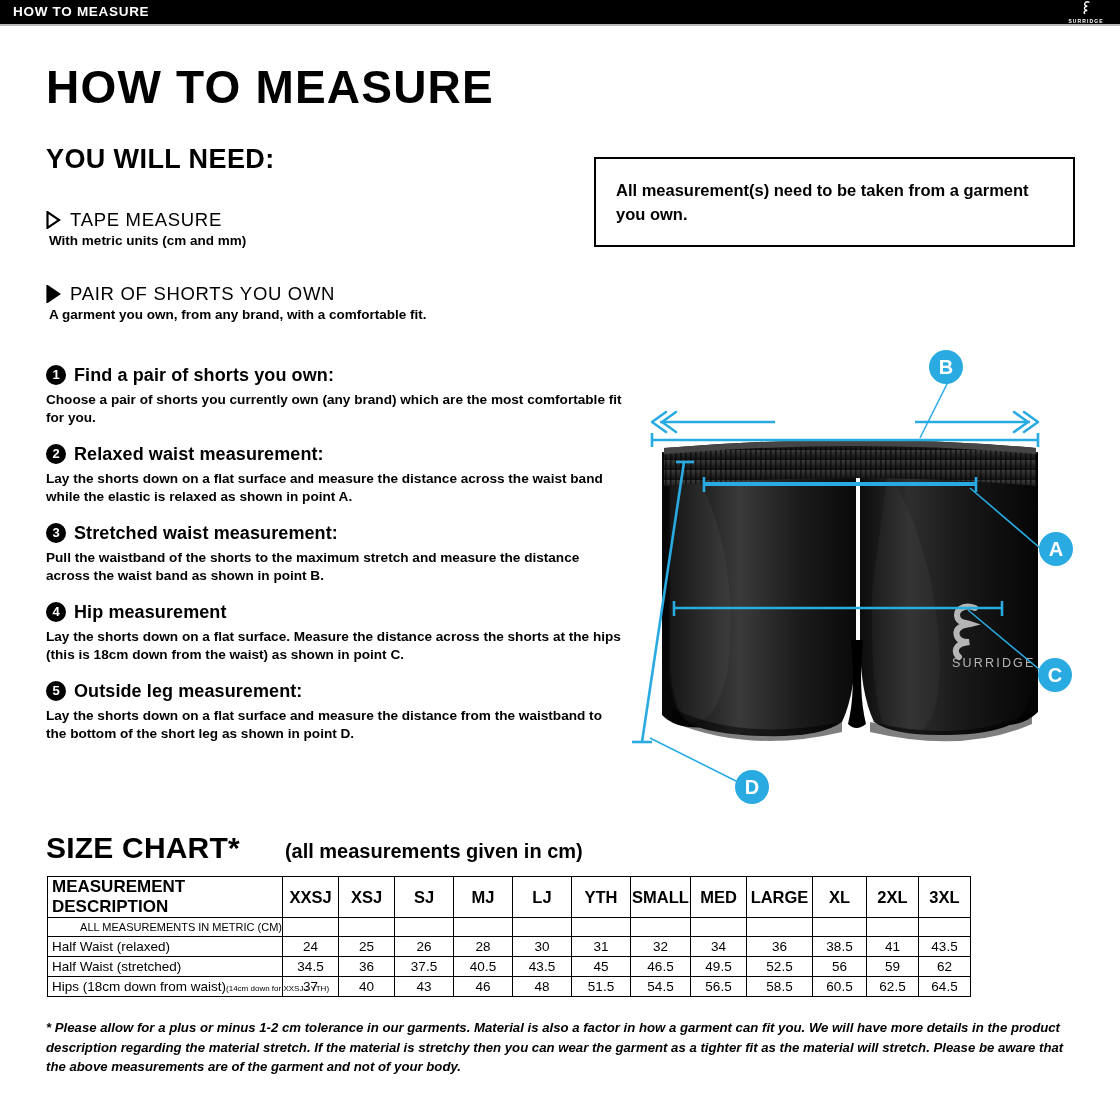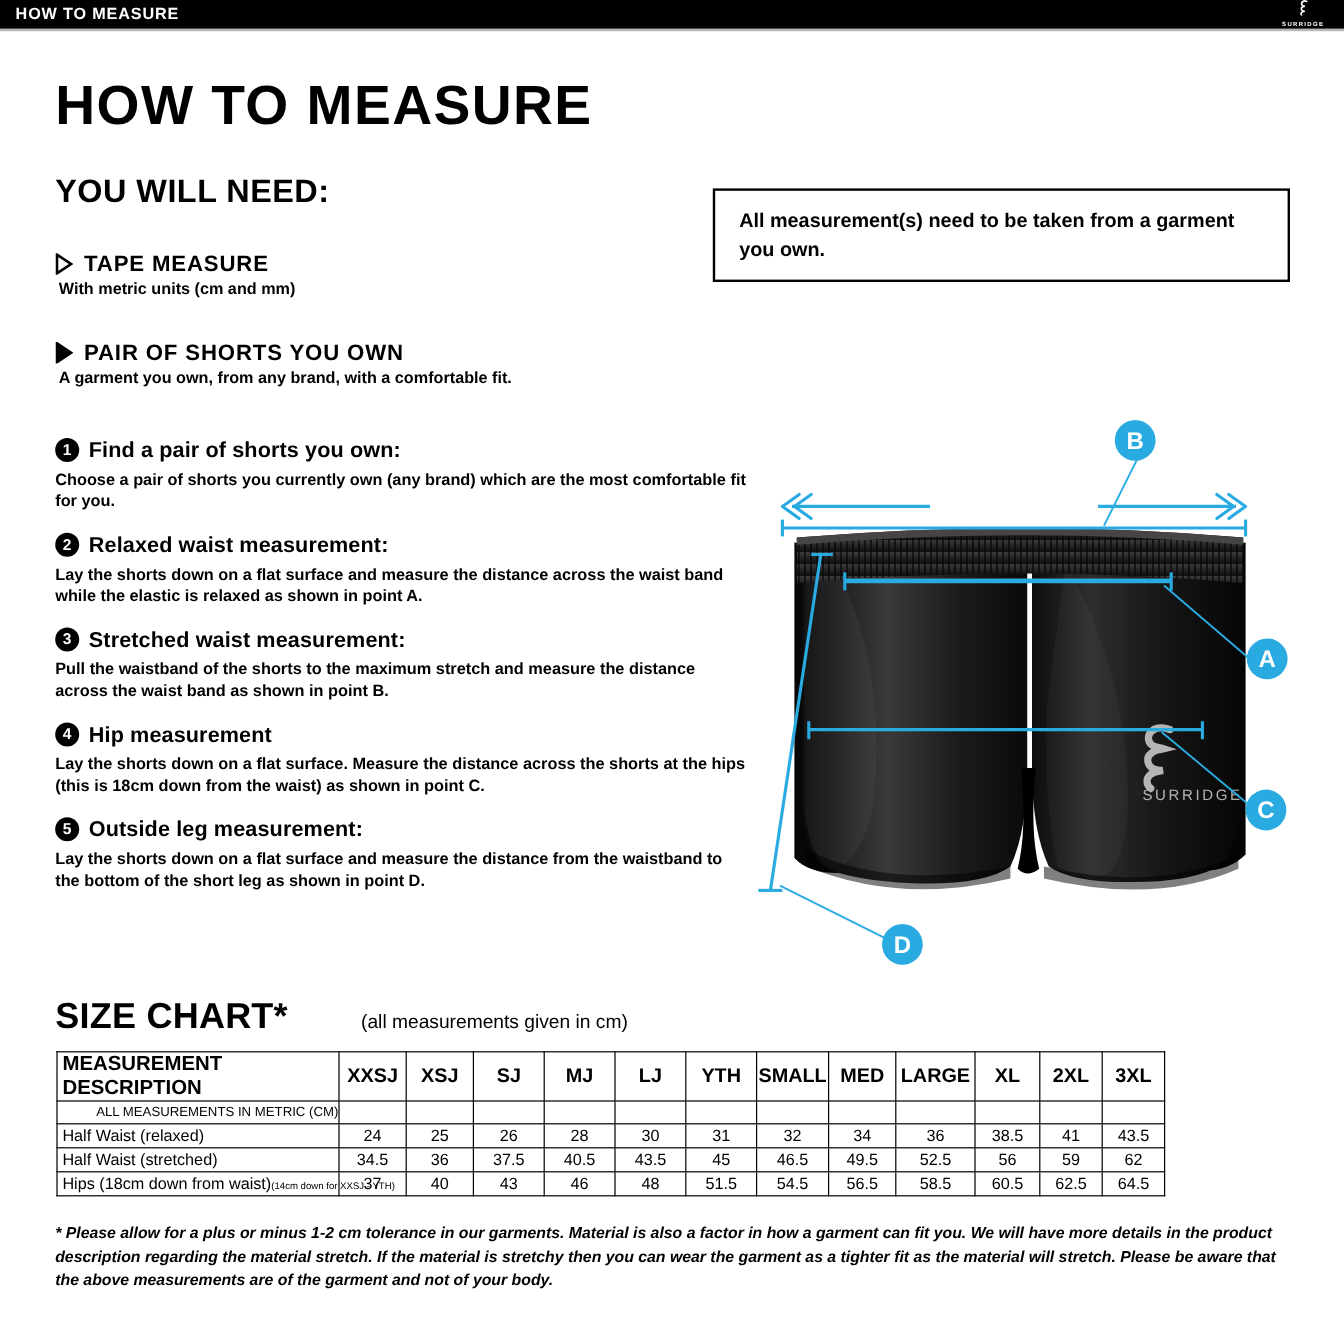--- a/index.html
+++ b/index.html
@@ -44,29 +44,29 @@
     font-size:27px;font-weight:bold;letter-spacing:.4px;line-height:30px;
   }
 
   
   .need-item{position:absolute;left:46px;}
   .need-head{display:flex;align-items:center;gap:9px;}
   .tri-wrap{
     position:relative;width:15px;height:18px;display:inline-block;
   }
   .tri-wrap svg{position:absolute;left:0;top:0;}
-  .need-title{font-size:18.5px;font-weight:bold;letter-spacing:.7px;line-height:20px;}
+  .need-title{font-size:18.5px;font-weight:normal;letter-spacing:.7px;line-height:20px;}
   .need-sub{font-size:13.5px;font-weight:bold;line-height:16px;margin-top:3px;margin-left:3px;}
 
   #need-tape{top:210px;}
   #need-shorts{top:284px;}
 
   
   #note-box{
-    position:absolute;left:594px;top:157px;width:481px;height:78px;
+    position:absolute;left:594px;top:157px;width:481px;height:90px;
     border:2px solid #000;box-sizing:border-box;
     display:flex;align-items:center;
   }
   #note-text{
     font-size:16.5px;font-weight:bold;line-height:24px;
     padding:0 20px;
   }
 
   
   #steps{position:absolute;left:46px;top:365px;width:580px;}
@@ -84,21 +84,21 @@
   #diagram{
     position:absolute;left:620px;top:340px;width:470px;height:470px;
   }
   #diagram svg{display:block;}
 
   
   #sizechart-head{
     position:absolute;left:46px;top:832px;display:flex;align-items:baseline;gap:45px;
   }
   #sizechart-title{font-size:30px;font-weight:bold;letter-spacing:.2px;line-height:32px;}
-  #sizechart-note{font-size:16px;font-weight:normal;line-height:16px;margin-left:16px;}
+  #sizechart-note{font-size:20px;font-weight:bold;line-height:16px;margin-left:0;}
 
   
   #size-table{
     position:absolute;left:47px;top:876px;width:915px;
     border-collapse:collapse;table-layout:fixed;
   }
   #size-table th,#size-table td{
     border:1.3px solid #000;
     padding:0;text-align:center;vertical-align:middle;
     font-weight:bold;color:#000;

